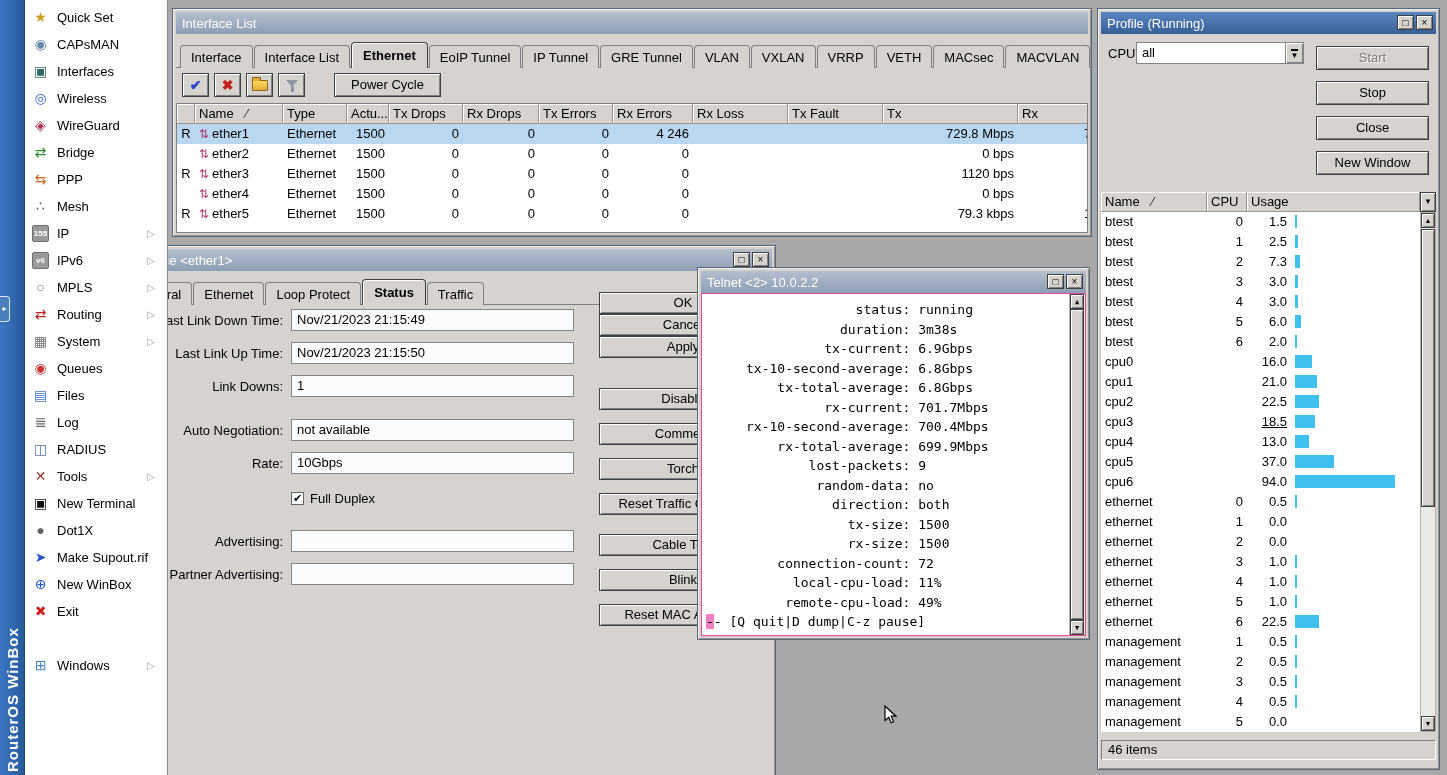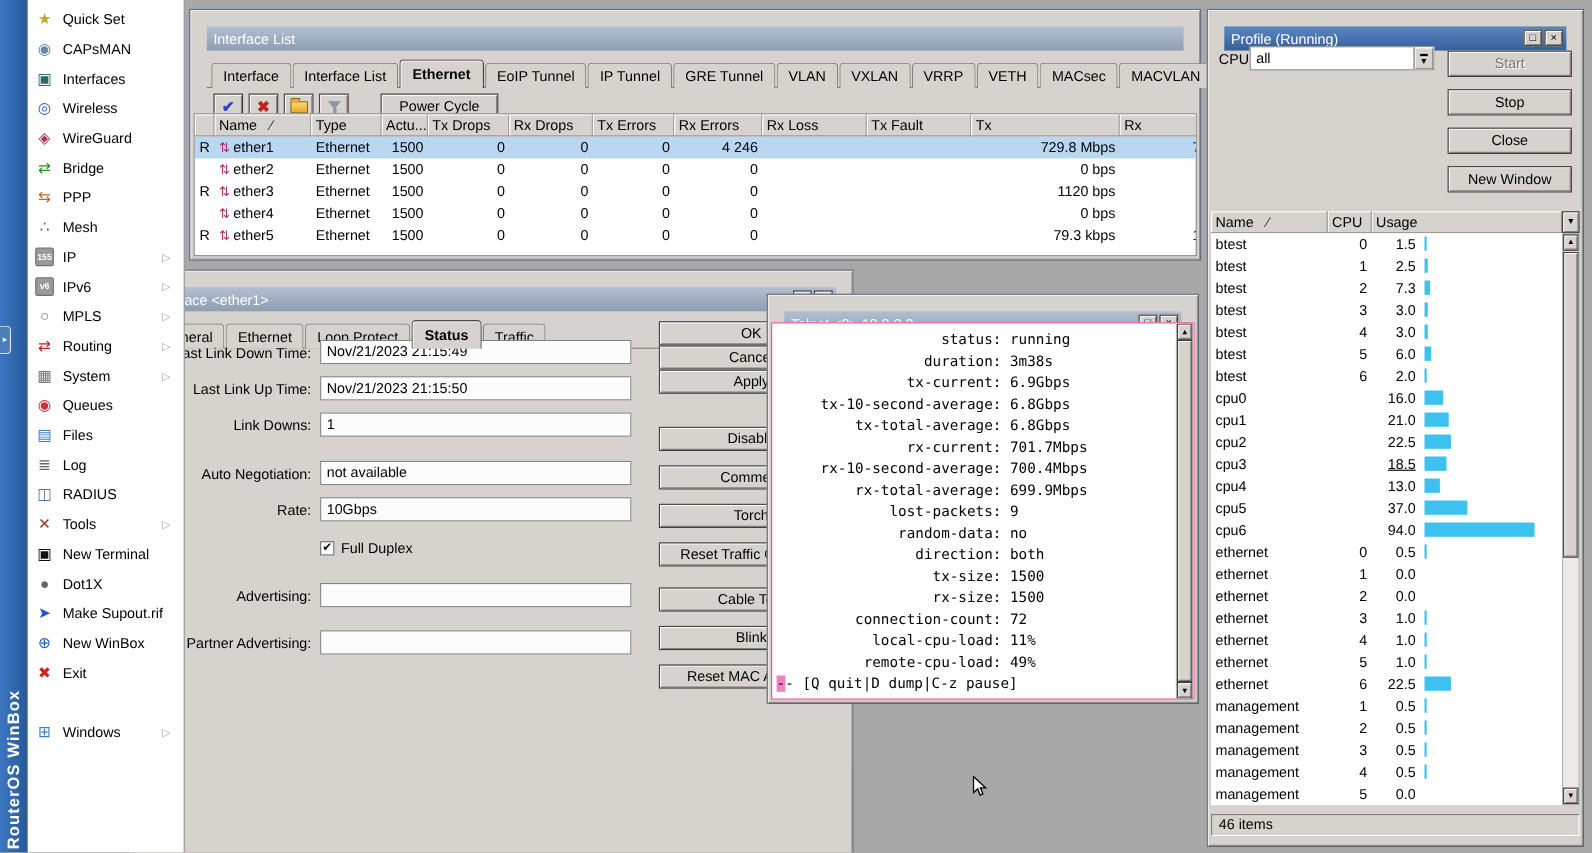--- a/index.html
+++ b/index.html
@@ -19,21 +19,21 @@
   #sidebar { position:absolute; left:25px; top:0; width:143px; height:775px; background:#fff;
              border-right:1px solid #8a8a8a; z-index:30; padding-top:4px; }
   .menu-item { position:relative; height:27px; display:flex; align-items:center; padding-left:7px; cursor:pointer; }
   .menu-icon { width:17px; height:17px; margin-right:8px; font-size:14px; line-height:17px; text-align:center; flex:none; }
   .menu-icon.badge { background:#9a9a9a; color:#fff; font-size:8px; font-weight:bold; line-height:15px;
                      border-radius:2px; border:1px solid #6f6f6f; }
   .menu-label { white-space:nowrap; }
   .submenu-arrow { position:absolute; right:12px; color:#9aa4ae; font-size:10px; }
 
   
-  .window { position:absolute; background:#d6d3ce; border:1px solid #55687e; padding:15px;
+  .window { position:absolute; background:#d6d3ce; border:1px solid #55687e; padding:3px;
             box-shadow:inset 1px 1px 0 #f2f1ef, inset -1px -1px 0 #97938c; }
   .titlebar { height:22px; display:flex; align-items:center; padding:0 4px 0 6px; color:#fff; position:relative; }
   .titlebar.active   { background:linear-gradient(180deg,#5a86c2,#375f97); }
   .titlebar.inactive { background:linear-gradient(180deg,#b3bfce,#8d9fb4); }
   .tb-btns { position:absolute; right:3px; top:3px; display:flex; gap:2px; }
   .tb-btn { width:17px; height:15px; background:#d6d3ce; border:1px solid #404040; color:#000;
             box-shadow:inset 1px 1px 0 #fff, inset -1px -1px 0 #808080; font-size:10px; line-height:13px;
             text-align:center; cursor:pointer; }
 
   .tabstrip { position:relative; height:34px; padding:5px 4px 0 4px; border-bottom:1px solid #808080;
@@ -407,21 +407,21 @@
     <div class="chk-row" style="top: 241px;">
       <span class="checkbox">
         <span class="checkmark">✔</span>
       </span>
       <span class="chk-label">Full Duplex</span>
     </div>
     <div class="field" style="top: 284px;">
       <label class="f-label">Advertising:</label>
       <div class="f-input"></div>
     </div>
-    <div class="field" style="top: 327px;">
+    <div class="field" style="top: 317px;">
       <label class="f-label">Partner Advertising:</label>
       <div class="f-input"></div>
     </div>
     <div class="push-btn side-btn" style="top: 46px;">OK</div>
     <div class="push-btn side-btn" style="top: 68px;">Cancel</div>
     <div class="push-btn side-btn" style="top: 90px;">Apply</div>
     <div class="push-btn side-btn" style="top: 142px;">Disable</div>
     <div class="push-btn side-btn" style="top: 177px;">Comment</div>
     <div class="push-btn side-btn" style="top: 212px;">Torch</div>
     <div class="push-btn side-btn" style="top: 247px;">Reset Traffic Counters</div>

